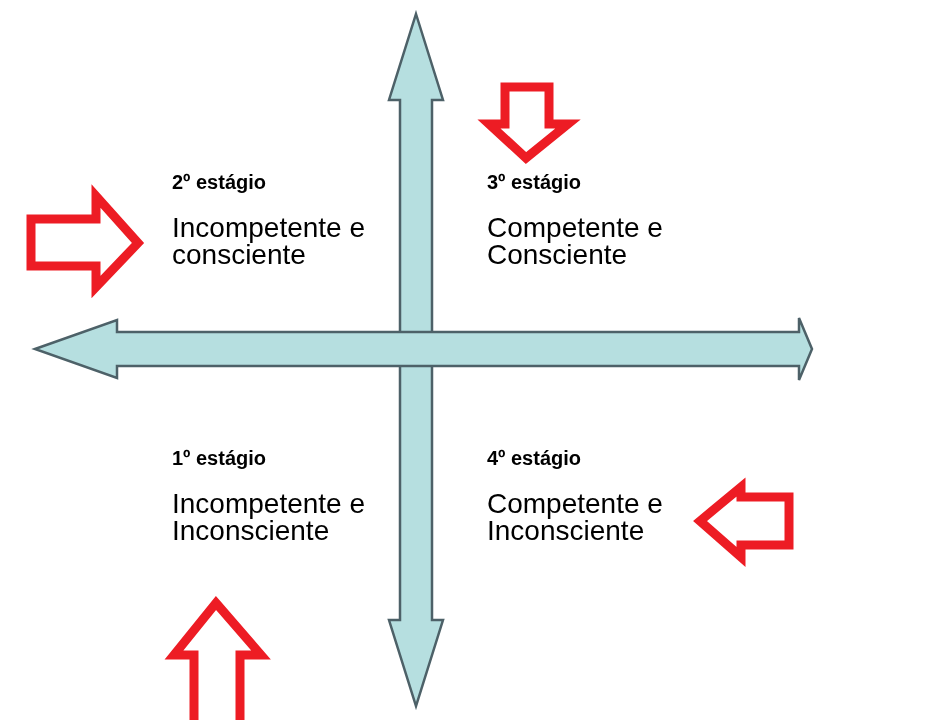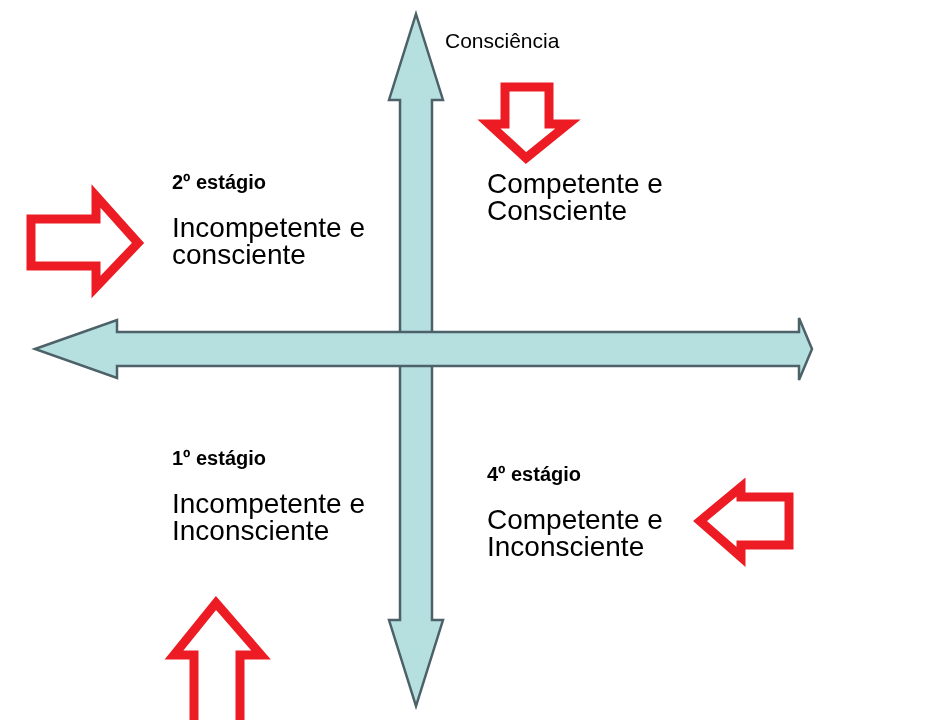--- a/index.html
+++ b/index.html
@@ -54,21 +54,21 @@
   .q-body {
     font-size: 28px;
     line-height: 27px;
     margin: 0;
   }
   .q-body span { display: block; }
 
   .q-topleft     { left: 172px; top: 170px; }
   .q-topright    { left: 487px; top: 170px; }
   .q-bottomleft  { left: 172px; top: 446px; }
-  .q-bottomright { left: 487px; top: 446px; margin-top: 16px; }
+  .q-bottomright { left: 487px; top: 446px; }
 </style>
 </head>
 <body>
 
 <div id="canvas">
 
   <svg class="axes-svg" viewBox="0 0 948 720">
 
     <polygon points="416,14 443,100 432,100 432,620 443,620 416,706 389,620 400,620 400,100 389,100" fill="#b6dfe0" stroke="#4d6168" stroke-width="2.5" stroke-linejoin="miter"></polygon>
 
@@ -79,31 +79,31 @@
 
     <polygon points="31,219 96,219 96,196 138,243 96,287 96,266 31,266" fill="#ffffff" stroke="#ed1c24" stroke-width="9" stroke-linejoin="miter"></polygon>
 
     <polygon points="505,87 549,87 549,124 568,124 526,158 489,124 505,124" fill="#ffffff" stroke="#ed1c24" stroke-width="9" stroke-linejoin="miter"></polygon>
 
     <polygon points="216,603 261,655 240,655 240,726 194,726 194,655 174,655" fill="#ffffff" stroke="#ed1c24" stroke-width="9" stroke-linejoin="miter"></polygon>
 
     <polygon points="789,497 741,497 741,487 700,521 741,557 741,545 789,545" fill="#ffffff" stroke="#ed1c24" stroke-width="9" stroke-linejoin="miter"></polygon>
   </svg>
 
-  <div class="label label-axis-y">Consciência</div>
 
   <div class="quadrant q-topleft">
     <p class="q-title">2º estágio</p>
     <p class="q-body">
       <span>Incompetente e</span>
       <span>consciente</span>
     </p>
   </div>
 
   <div class="quadrant q-topright">
+    <p class="q-title">3º estágio</p>
     <p class="q-body">
       <span>Competente e</span>
       <span>Consciente</span>
     </p>
   </div>
 
   <div class="quadrant q-bottomleft">
     <p class="q-title">1º estágio</p>
     <p class="q-body">
       <span>Incompetente e</span>

